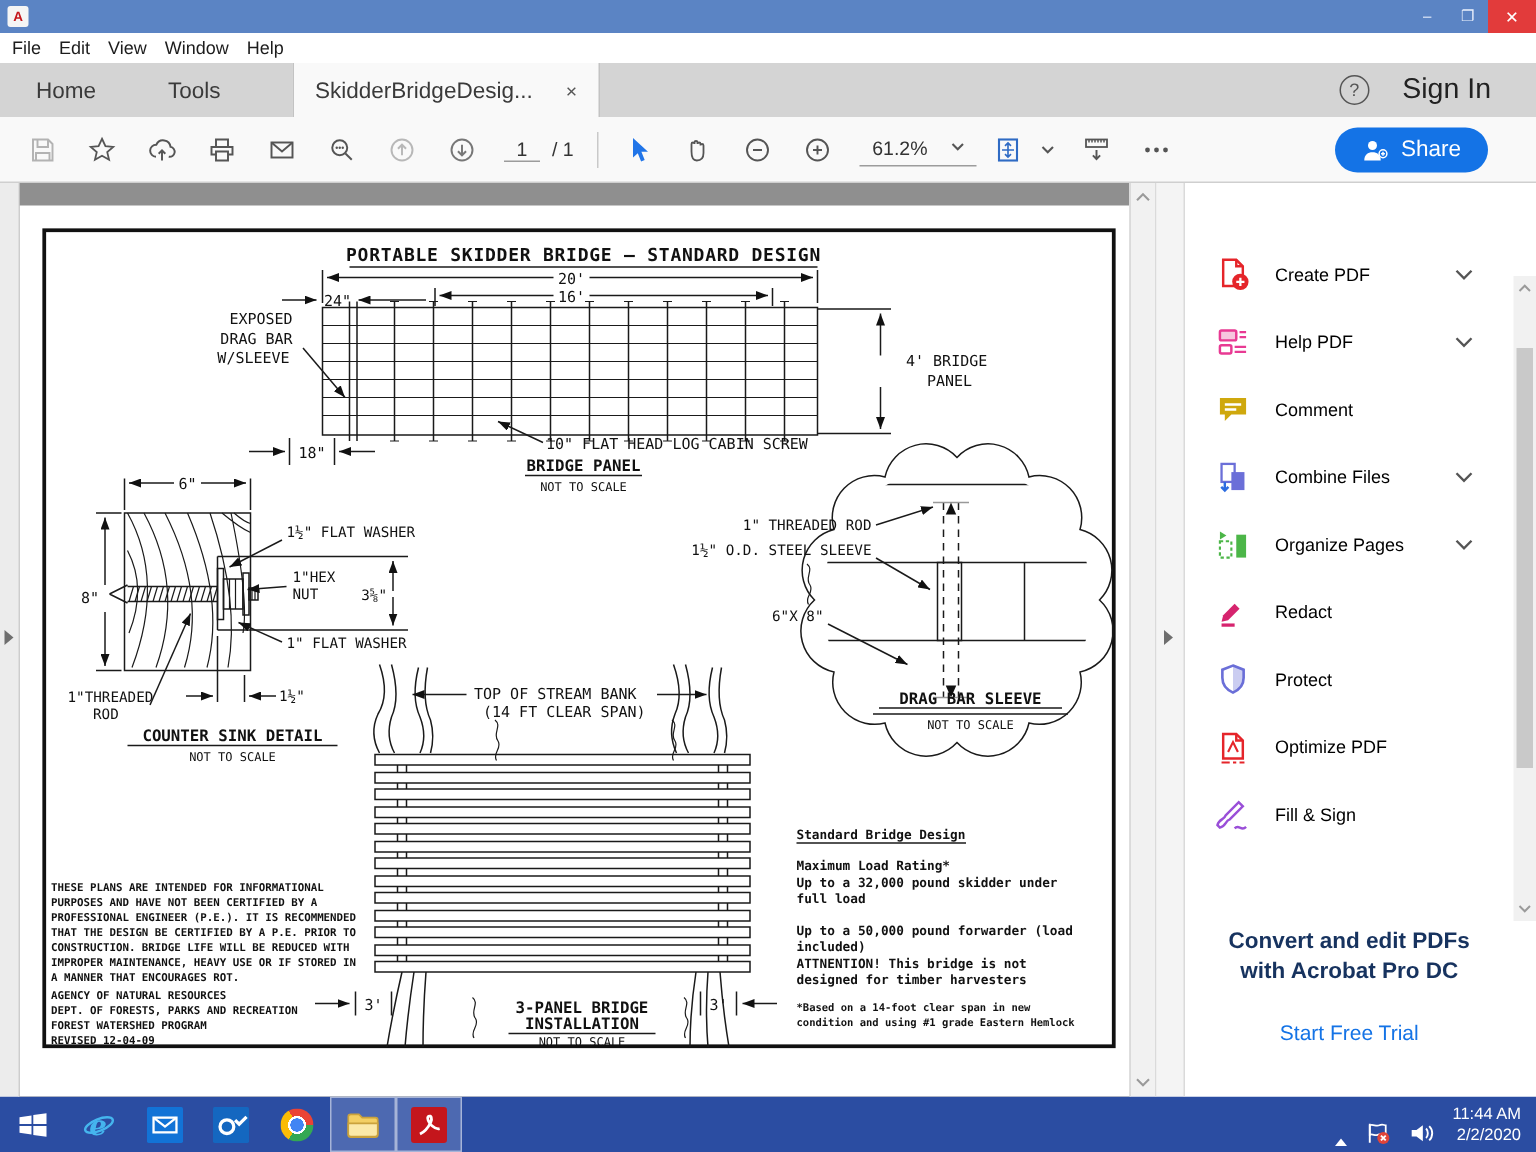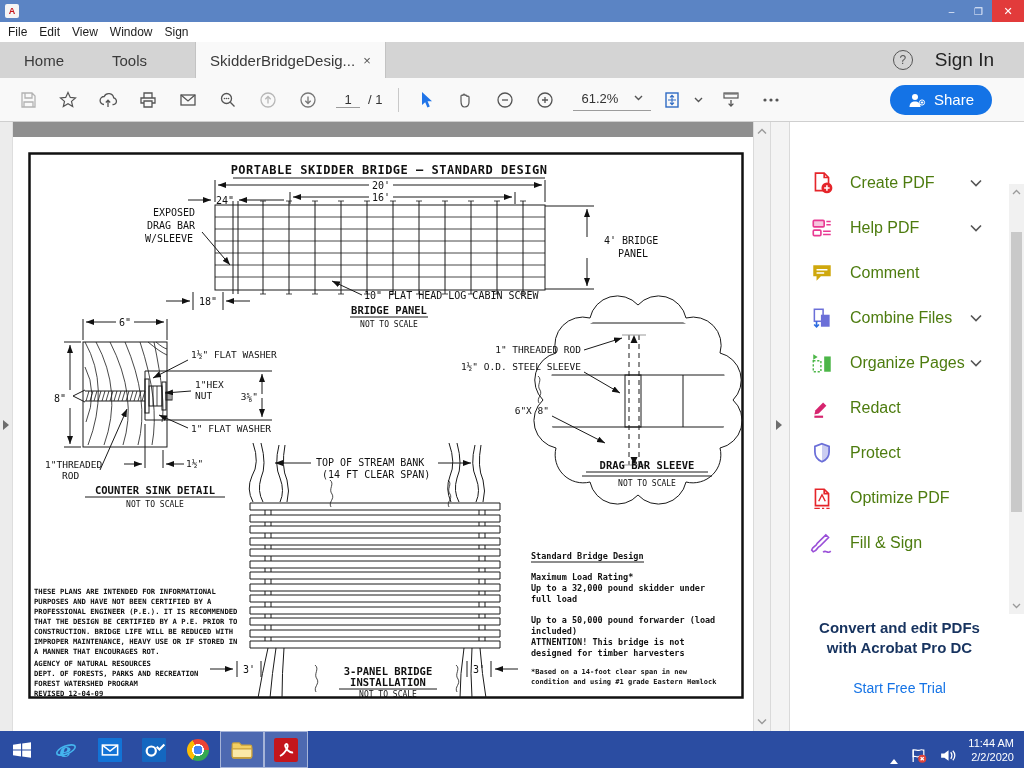--- a/index.html
+++ b/index.html
@@ -15,21 +15,21 @@
 .tb-btn{width:27px;height:100%;display:flex;align-items:center;justify-content:center;color:#e9effc;font-size:10px}
 .tb-close{background:#e23b3b;color:#fff;width:32px;font-size:11px}
 
 
 .menubar{height:20px;background:#fff;display:flex;align-items:center;font-size:12px;color:#1c1c1c;padding-left:2px}
 .menu-item{padding:0 6px}
 
 
 .tabbar{height:36px;background:#d4d4d4;display:flex;align-items:stretch}
 .tab{display:flex;align-items:center;padding:16px 24px;font-size:15px;color:#3a3a3a}
-.doc-tab{background:#f9f9f9;border-left:1px solid #c3c3c3;border-right:1px solid #c3c3c3;margin-left:24px;padding:0 14px;gap:8px}
+.doc-tab{background:#f9f9f9;border-left:1px solid #c3c3c3;border-right:1px solid #c3c3c3;margin-left:24px;padding:0 14px;gap:22px}
 .tab-close{color:#555;font-size:13px;line-height:1}
 .tabbar-right{margin-left:auto;display:flex;align-items:center;gap:22px;padding-right:30px}
 .help-circle{width:20px;height:20px;border:1.5px solid #555;border-radius:50%;display:flex;align-items:center;justify-content:center;font-size:12px;color:#555}
 .signin{font-size:19px;color:#222}
 
 
 .toolbar{height:44px;background:#f9f9f9;border-bottom:1px solid #cfcfcf;display:flex;align-items:center;padding-left:8px}
 .tbtn{width:40px;height:32px;display:flex;align-items:center;justify-content:center}
 .tbtn.narrow{width:26px}
 .pagebox{width:24px;border-bottom:1px solid #9c9c9c;text-align:center;font-size:13px;color:#333;margin:0 4px 0 8px}
@@ -47,21 +47,21 @@
 svg.drawing{position:absolute;left:15px;top:15px}
 .v-scroll{width:18px;background:#f1f1f1;border-left:1px solid #dadada;border-right:1px solid #dadada;position:relative}
 .collapse-strip{width:19px;background:#f4f4f4;border-right:1px solid #dadada;position:relative}
 .chev-svg{position:absolute;left:3px}
 
 
 .sidebar{width:234px;background:#fff;position:relative;padding-top:18px}
 .searchbox{margin-left:18px;width:200px;height:34px;border:1px solid #c4c4c4;font-size:15px;padding:0 10px;color:#333;background:#fff;font-family:"Liberation Sans",sans-serif}
 .searchbox::placeholder{color:#9b9b9b}
 .tools{margin-top:20px}
-.tool-row{display:flex;align-items:center;height:45px;padding-left:20px;font-size:16px;color:#4d7c0f}
+.tool-row{display:flex;align-items:center;height:45px;padding-left:20px;font-size:12px;color:#000000}
 .tool-ic{width:24px;height:24px;margin-right:16px;flex:none}
 .tool-chev{margin-left:auto;margin-right:42px}
 .sb-scroll{position:absolute;right:0;top:62px;width:15px;height:430px;background:#f1f1f1}
 .sb-thumb{position:absolute;left:2px;top:48px;width:11px;height:280px;background:#c9c9c9}
 .promo{position:absolute;left:0;width:219px;top:496px;text-align:center}
 .promo-line{font-size:15px;font-weight:bold;color:#17335f;line-height:20px}
 .trial-link{display:inline-block;margin-top:22px;font-size:14px;color:#1473e6}
 
 
 .taskbar{height:37px;background:#2b4da2;display:flex;align-items:center;color:#fff}
@@ -97,21 +97,21 @@
       <div class="tb-btn">❐</div>
       <div class="tb-btn tb-close">✕</div>
     </div>
   </div>
 
   <div class="menubar">
     <span class="menu-item">File</span>
     <span class="menu-item">Edit</span>
     <span class="menu-item">View</span>
     <span class="menu-item">Window</span>
-    <span class="menu-item">Sign</span>
+    <span class="menu-item">Help</span>
   </div>
 
   <div class="tabbar">
     <div class="tab">Home</div>
     <div class="tab">Tools</div>
     <div class="tab doc-tab">
       <span>SkidderBridgeDesig...</span>
       <span class="tab-close">×</span>
     </div>
     <div class="tabbar-right">

